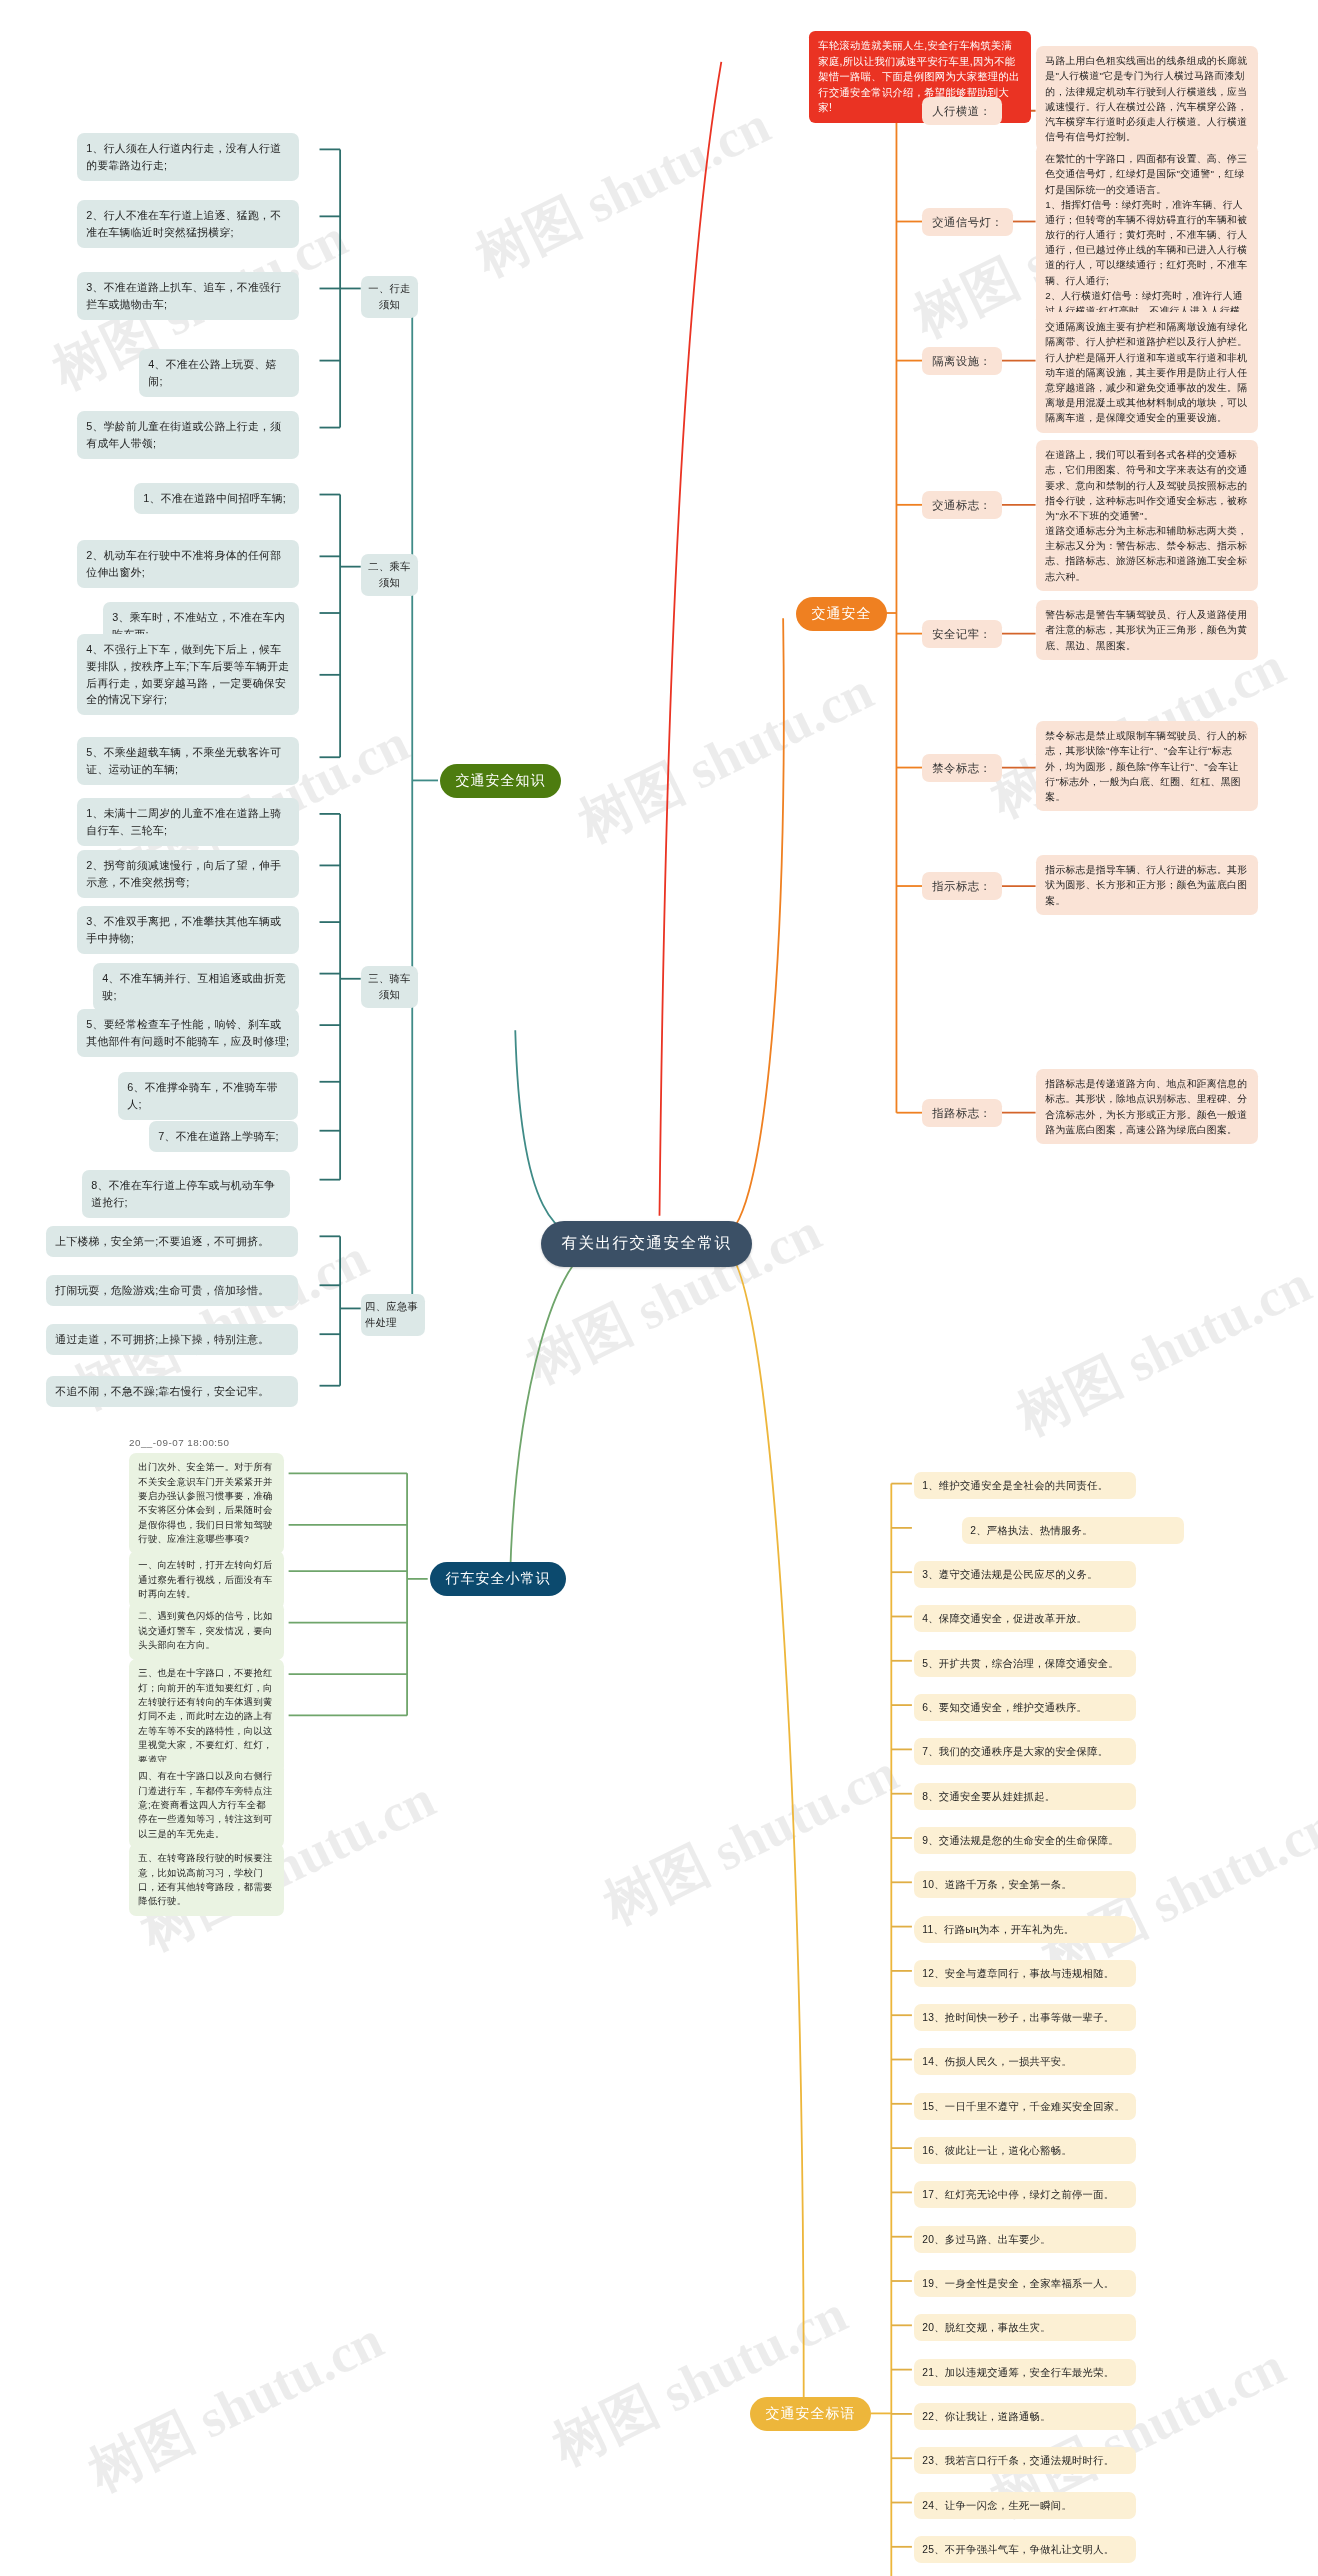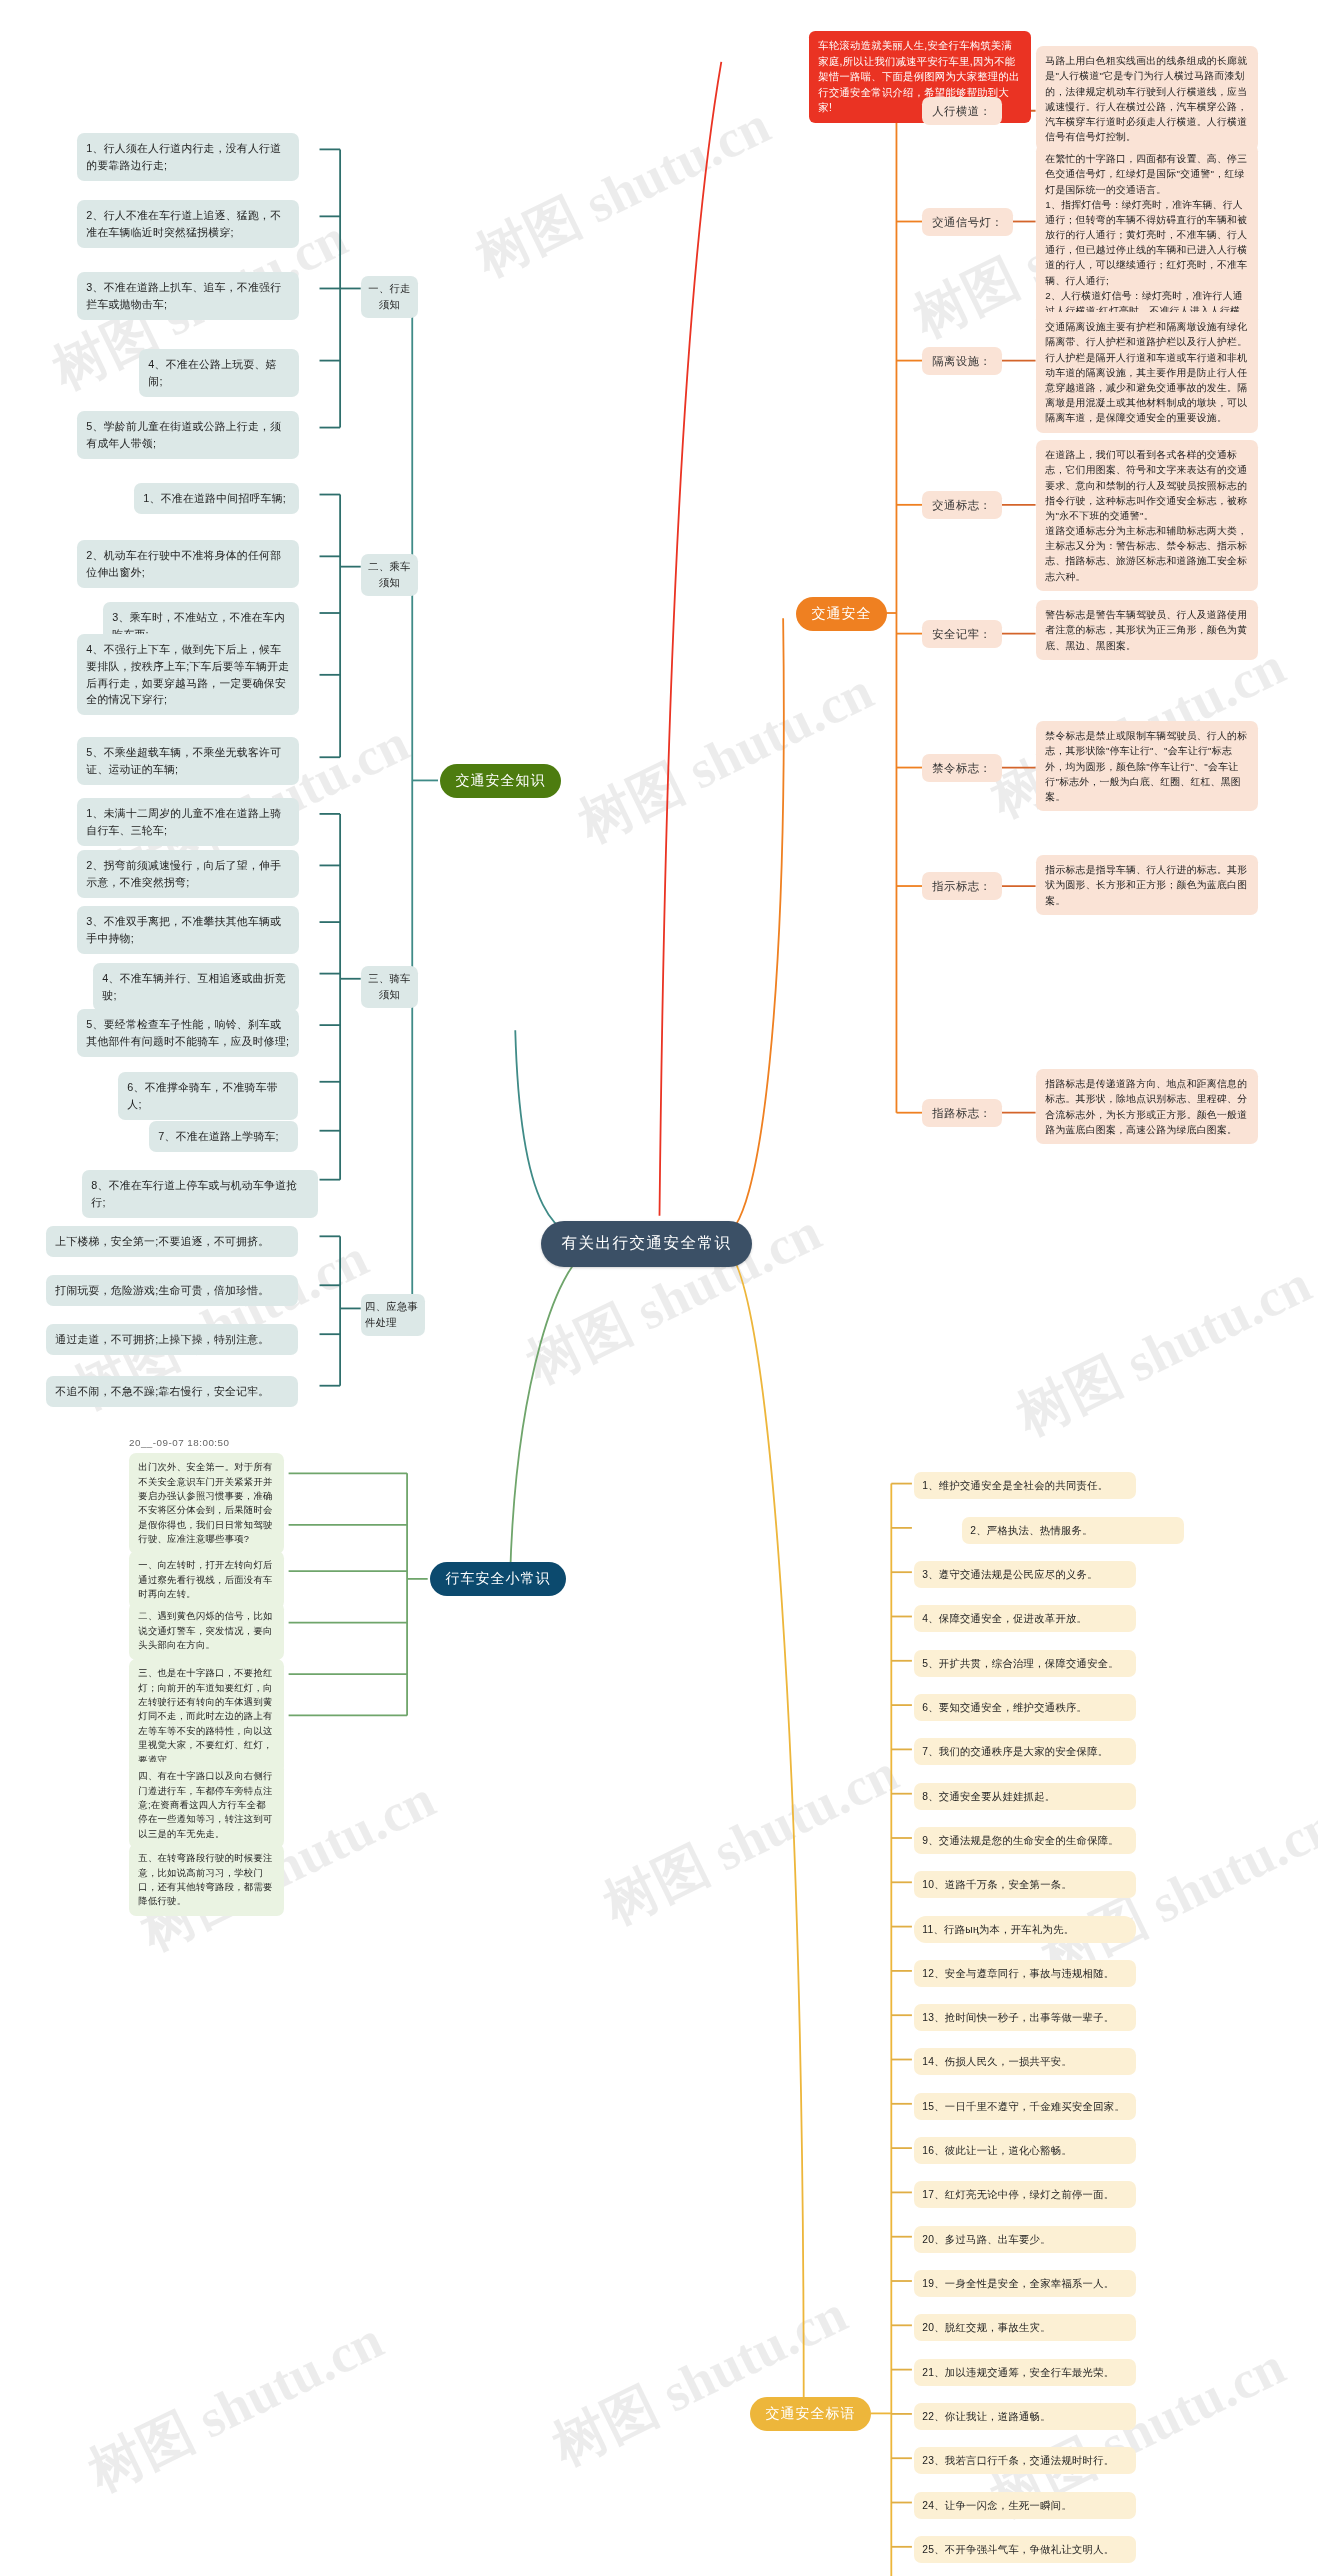--- a/index.html
+++ b/index.html
@@ -246,21 +246,21 @@
   <div class="node leaf leaf-teal" style="left:77px;top:634px;width:222px;">4、不强行上下车，做到先下后上，候车要排队，按秩序上车;下车后要等车辆开走后再行走，如要穿越马路，一定要确保安全的情况下穿行;</div>
   <div class="node leaf leaf-teal" style="left:77px;top:737px;width:222px;">5、不乘坐超载车辆，不乘坐无载客许可证、运动证的车辆;</div>
 
   <div class="node leaf leaf-teal" style="left:77px;top:798px;width:222px;">1、未满十二周岁的儿童不准在道路上骑自行车、三轮车;</div>
   <div class="node leaf leaf-teal" style="left:77px;top:850px;width:222px;">2、拐弯前须减速慢行，向后了望，伸手示意，不准突然拐弯;</div>
   <div class="node leaf leaf-teal" style="left:77px;top:906px;width:222px;">3、不准双手离把，不准攀扶其他车辆或手中持物;</div>
   <div class="node leaf leaf-teal" style="left:93px;top:963px;width:206px;">4、不准车辆并行、互相追逐或曲折竞驶;</div>
   <div class="node leaf leaf-teal" style="left:77px;top:1009px;width:222px;">5、要经常检查车子性能，响铃、刹车或其他部件有问题时不能骑车，应及时修理;</div>
   <div class="node leaf leaf-teal" style="left:118px;top:1072px;width:180px;">6、不准撑伞骑车，不准骑车带人;</div>
   <div class="node leaf leaf-teal" style="left:149px;top:1121px;width:149px;">7、不准在道路上学骑车;</div>
-  <div class="node leaf leaf-teal" style="left:82px;top:1170px;width:236px;">8、不准在车行道上停车或与机动车争道抢行;</div>
+  <div class="node leaf leaf-teal" style="left:82px;top:1170px;width:208px;">8、不准在车行道上停车或与机动车争道抢行;</div>
 
   <div class="node leaf leaf-teal" style="left:46px;top:1226px;width:252px;">上下楼梯，安全第一;不要追逐，不可拥挤。</div>
   <div class="node leaf leaf-teal" style="left:46px;top:1275px;width:252px;">打闹玩耍，危险游戏;生命可贵，倍加珍惜。</div>
   <div class="node leaf leaf-teal" style="left:46px;top:1324px;width:252px;">通过走道，不可拥挤;上操下操，特别注意。</div>
   <div class="node leaf leaf-teal" style="left:46px;top:1376px;width:252px;">不追不闹，不急不躁;靠右慢行，安全记牢。</div>
 
   <div class="node branch branch-green" style="left:430px;top:1562px;">行车安全小常识</div>
 
   <div class="node ts" style="left:129px;top:1437px;">20__-09-07 18:00:50</div>
 

